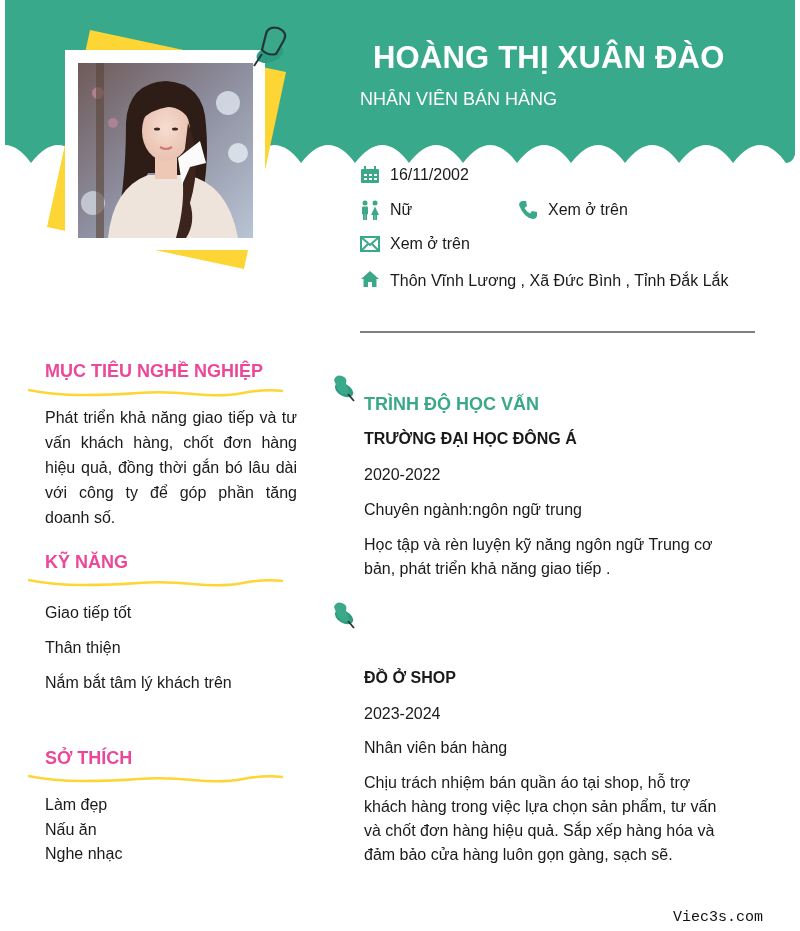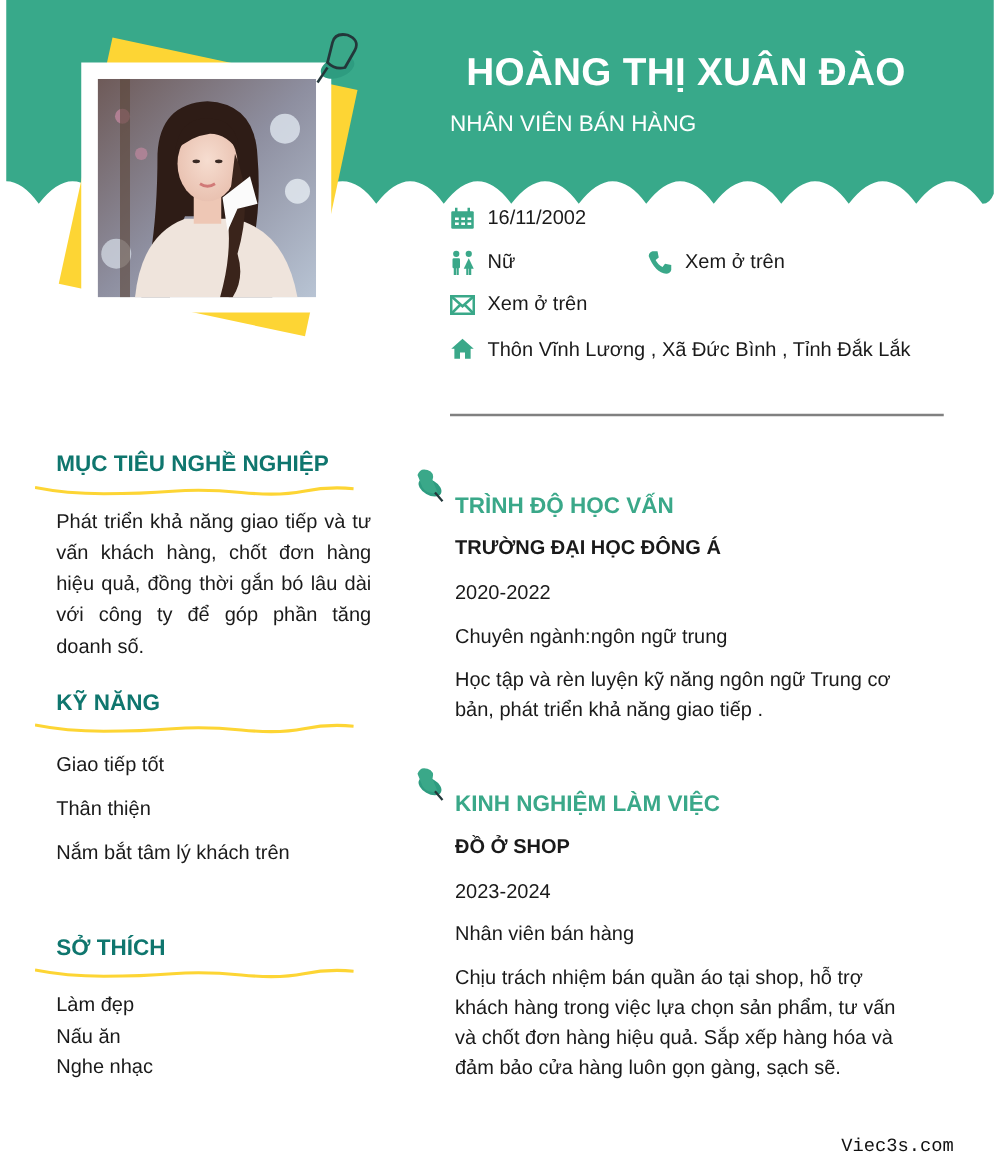--- a/index.html
+++ b/index.html
@@ -33,21 +33,21 @@
   .pin-top { position: absolute; left: 248px; top: 24px; width: 44px; height: 48px; }
 
   
   .contact-row { position: absolute; display: flex; align-items: center; font-size: 16px; color: #1a1a1a; }
   .contact-row .ic { width: 20px; height: 20px; margin-right: 10px; display: inline-flex; align-items: center; justify-content: center; }
   .addr { position: absolute; left: 390px; top: 269px; width: 340px; font-size: 16px; line-height: 24px; }
   .divider { position: absolute; left: 360px; top: 331px; width: 395px; height: 2px; background: #808080; }
 
   
   .lsec-title {
-    position: absolute; left: 45px; font-size: 18px; font-weight: bold; color: #0f766e;
+    position: absolute; left: 45px; font-size: 18px; font-weight: bold; color: #ec4899;
     white-space: nowrap;
   }
   .squiggle { position: absolute; left: 28px; width: 255px; height: 12px; }
   .objective {
     position: absolute; left: 45px; top: 405px; width: 252px; font-size: 16px; line-height: 25px;
     text-align: justify; text-align-last: left;
   }
   .list { position: absolute; left: 45px; margin: 0; padding: 0; list-style: none; font-size: 16px; }
   .skills li { height: 35px; line-height: 22px; }
   .hobbies li { height: 24.5px; line-height: 22px; }
@@ -237,20 +237,19 @@
 <div class="rtext" style="top:463px;">2020-2022</div>
 <div class="rtext" style="top:498px;">Chuyên ngành:ngôn ngữ trung</div>
 <div class="rtext" style="top:533px; width:375px;">Học tập và rèn luyện kỹ năng ngôn ngữ Trung cơ bản, phát triển khả năng giao tiếp .</div>
 
 <div class="rsec" style="top:601px;">
   <svg class="pin" viewBox="0 0 26 30" width="26" height="30">
     <ellipse cx="14" cy="16" rx="10" ry="6" fill="#2e9c80" transform="rotate(30 14 16)"></ellipse>
     <path d="M4,6 Q6,0 12,2 Q18,4 16,10 L20,20 Q12,22 8,16 Z" fill="#3aa889"></path>
     <path d="M18,20 L24,27" stroke="#23373a" stroke-width="1.8"></path>
   </svg>
-  <span class="rsec-title">KINH NGHIỆM LÀM VIỆC</span>
 </div>
 <div class="rtext rbold" style="top:666px;">ĐỒ Ở SHOP</div>
 <div class="rtext" style="top:702px;">2023-2024</div>
 <div class="rtext" style="top:736px;">Nhân viên bán hàng</div>
 <div class="rtext" style="top:771px; width:360px;">Chịu trách nhiệm bán quần áo tại shop, hỗ trợ khách hàng trong việc lựa chọn sản phẩm, tư vấn và chốt đơn hàng hiệu quả. Sắp xếp hàng hóa và đảm bảo cửa hàng luôn gọn gàng, sạch sẽ.</div>
 
 <div class="watermark">Viec3s.com</div>
 
 </body></html>

